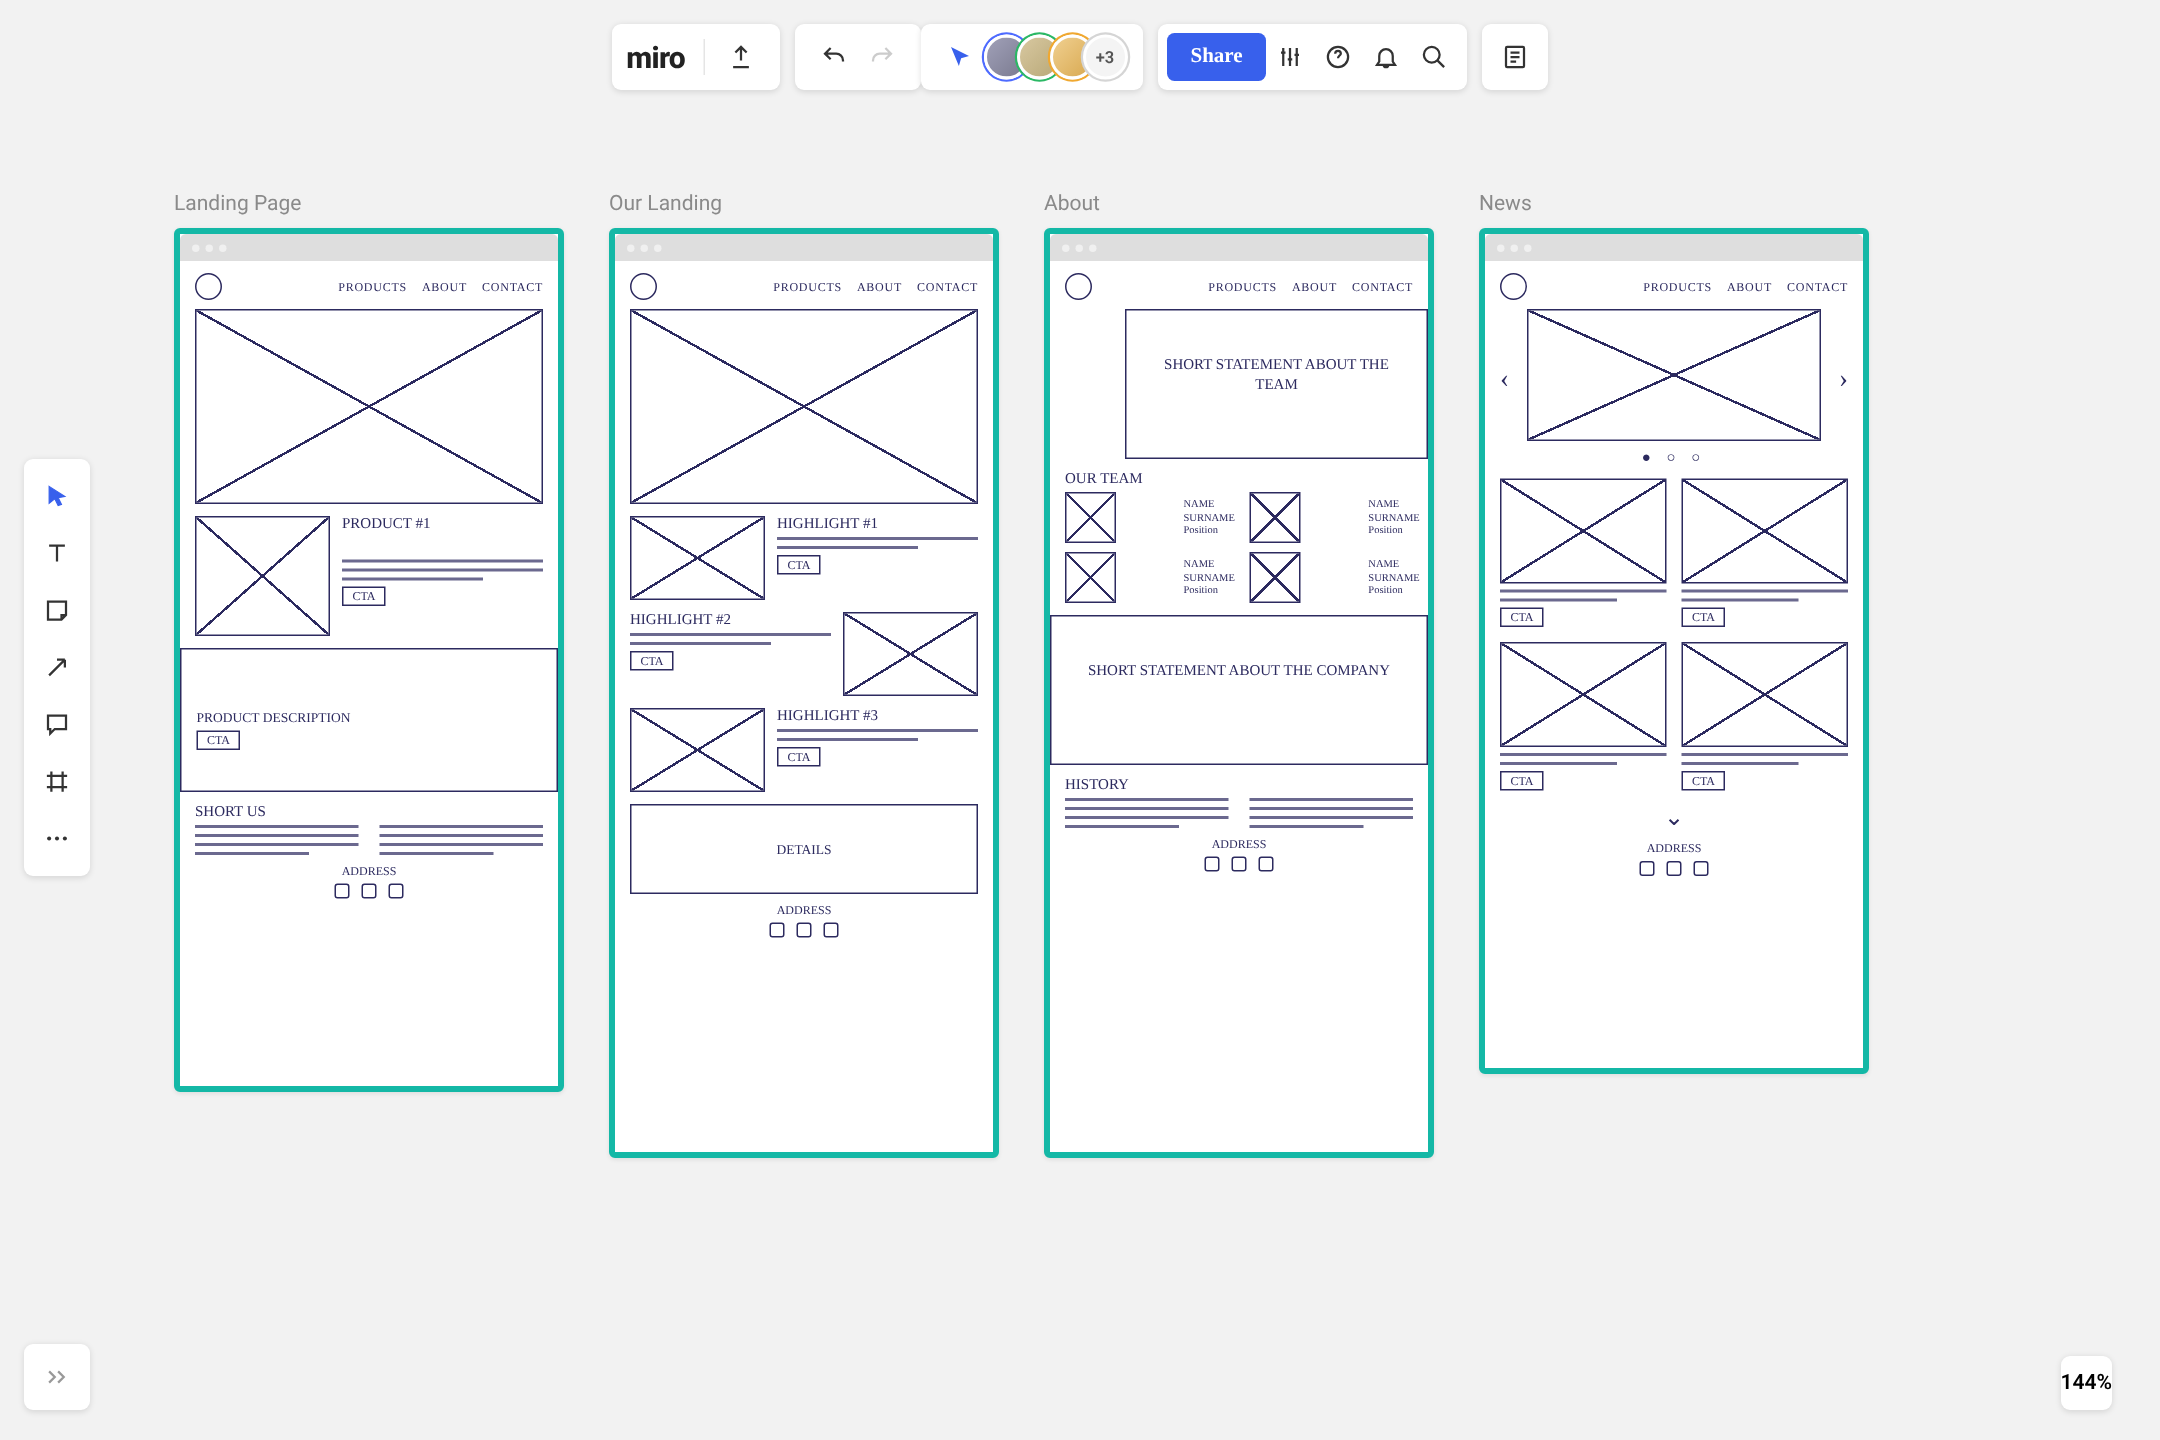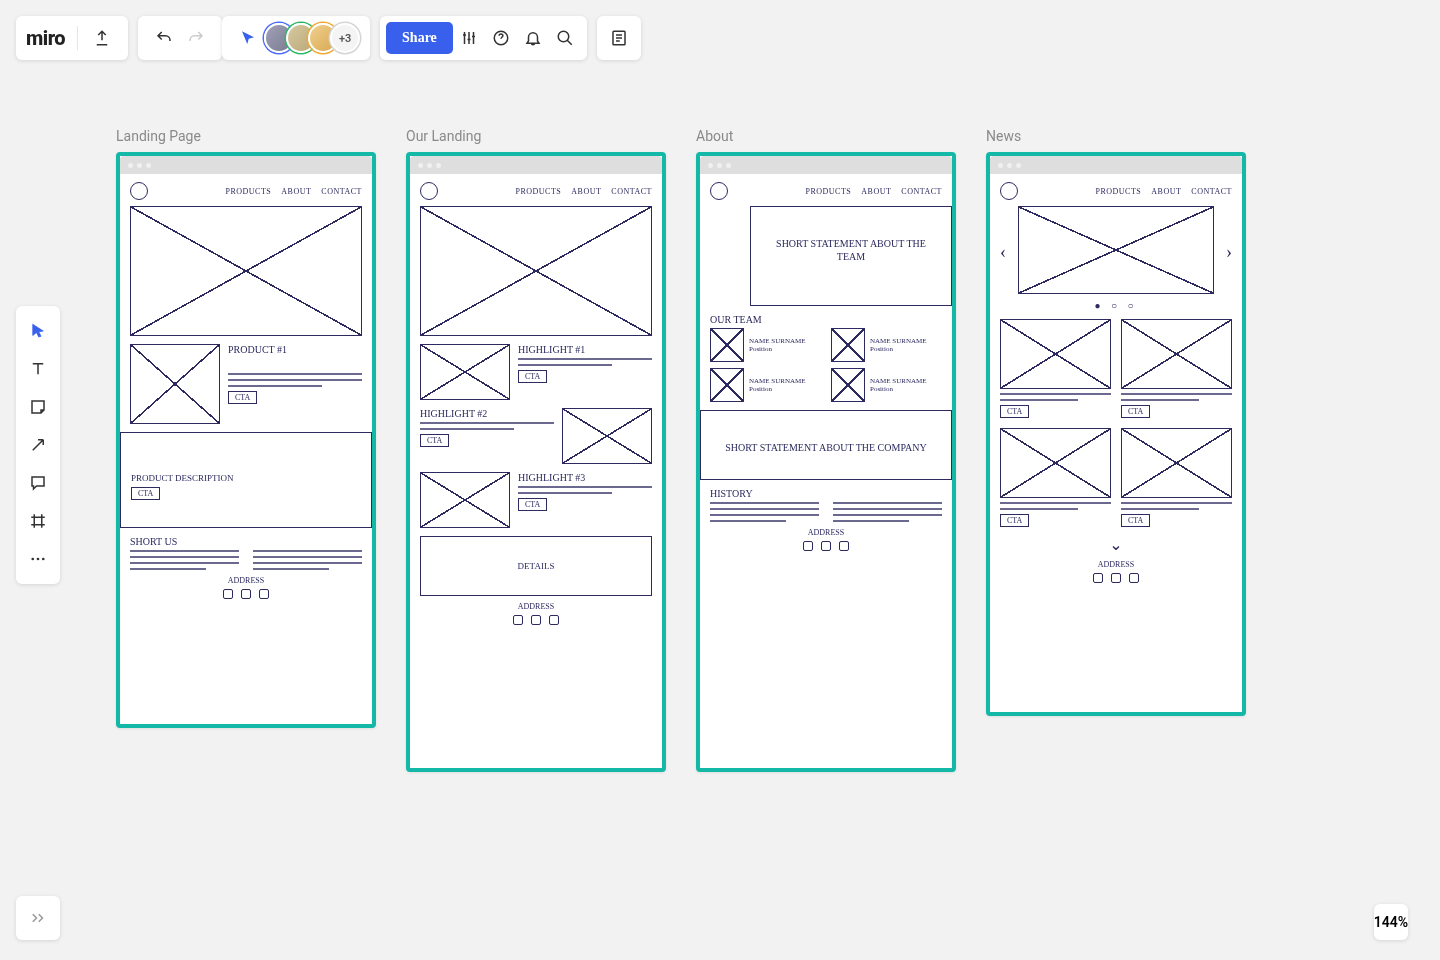--- a/index.html
+++ b/index.html
@@ -1,19 +1,19 @@
 <!DOCTYPE html>
 <html><head>
 <meta charset="utf-8">
 <style>
 * { box-sizing: border-box; margin: 0; padding: 0; }
 html, body { width: 1440px; height: 960px; overflow: hidden; font-family: -apple-system, BlinkMacSystemFont, "Segoe UI", Roboto, sans-serif; background: #f2f2f2; }
 
 
-.topbar { position: absolute; top: 16px; left: 16px; right: 16px; height: 44px; display: flex; justify-content: flex-start; }
+.topbar { position: absolute; top: 16px; left: 16px; right: 16px; height: 44px; display: flex; justify-content: center; }
 .topbar-left, .topbar-right { display: flex; gap: 10px; }
 .panel { background: #fff; border-radius: 6px; box-shadow: 0 1px 4px rgba(0,0,0,.12); display: flex; align-items: center; padding: 0 10px; height: 44px; }
 .logo { font-weight: 800; font-size: 20px; letter-spacing: -.5px; color: #222; padding-right: 12px; border-right: 1px solid #e5e5e5; margin-right: 8px; }
 .iconbtn { width: 32px; height: 32px; display: flex; align-items: center; justify-content: center; border-radius: 4px; cursor: pointer; }
 .avatar { width: 30px; height: 30px; border-radius: 50%; border: 2px solid #fff; box-shadow: 0 0 0 1.5px; }
 .avatars { display: flex; align-items: center; }
 .avatar + .avatar { margin-left: -8px; }
 .av1 { color: #4e6bff; background: linear-gradient(135deg,#a0a0b8,#7a7a8f); }
 .av2 { color: #2bb865; background: linear-gradient(135deg,#d8c8a0,#b8a878); }
 .av3 { color: #f0a830; background: linear-gradient(135deg,#f0d090,#d8a850); }
@@ -52,21 +52,21 @@
 .line.short { width: 70%; }
 .cta { display: inline-block; border: 1.5px solid #2c2a5f; padding: 1px 6px; font-size: 8px; margin-top: 4px; }
 .label { font-size: 10px; margin-bottom: 3px; }
 .center-text { text-align: center; font-size: 10px; padding: 6px 20px; line-height: 1.3; }
 .footer { text-align: center; font-size: 8px; margin-top: 6px; }
 .socials { display: flex; gap: 8px; justify-content: center; margin-top: 4px; }
 .sq { width: 10px; height: 10px; border: 1.2px solid #2c2a5f; border-radius: 2px; }
 .team-grid { display: grid; grid-template-columns: 1fr 1fr; gap: 6px 10px; margin-bottom: 8px; }
 .member { display: flex; gap: 5px; align-items: center; }
 .member .xbox { width: 34px; height: 34px; flex-shrink: 0; }
-.member-info { font-size: 7px; line-height: 1.2; }
+.member-info { font-size: 7px; line-height: 1.2; margin-left: 40px; }
 .news-grid { display: grid; grid-template-columns: 1fr 1fr; gap: 10px; margin-bottom: 8px; }
 .news-item .xbox { height: 70px; margin-bottom: 4px; }
 .carousel { position: relative; height: 88px; margin-bottom: 6px; }
 .carousel .xbox { position:absolute; left:18px; right:18px; top:0; bottom:0; }
 .arrow { position:absolute; top: 36px; font-size: 18px; }
 .arrow.l { left: 0; } .arrow.r { right: 0; }
 .dots { text-align: center; font-size: 10px; letter-spacing: 4px; margin-bottom: 8px; }
 .chev-down { text-align: center; font-size: 16px; }
 .details-box { border: 1.5px solid #2c2a5f; height: 60px; display: flex; align-items: center; justify-content: center; margin-top: 6px; }
 .angled { border: 1.5px solid #2c2a5f; padding: 40px 10px 10px; margin: 0 -10px 8px; position: relative; }
@@ -369,21 +369,21 @@
               </div>
             </div>
           <div class="member">
               <div class="xbox"></div>
               <div class="member-info">
                 <div>NAME SURNAME</div>
                 <div>Position</div>
               </div>
             </div>
         </div>
-        <div class="angled" style="height:70px;">
+        <div class="angled" style="height:100px;">
           <div class="center-text">SHORT STATEMENT ABOUT THE COMPANY</div>
         </div>
         <div class="label">HISTORY</div>
         <div class="two-col-lines">
           <div class="lines">
               <div class="line"></div>
               <div class="line"></div>
               <div class="line"></div>
               <div class="line short"></div>
             </div>

